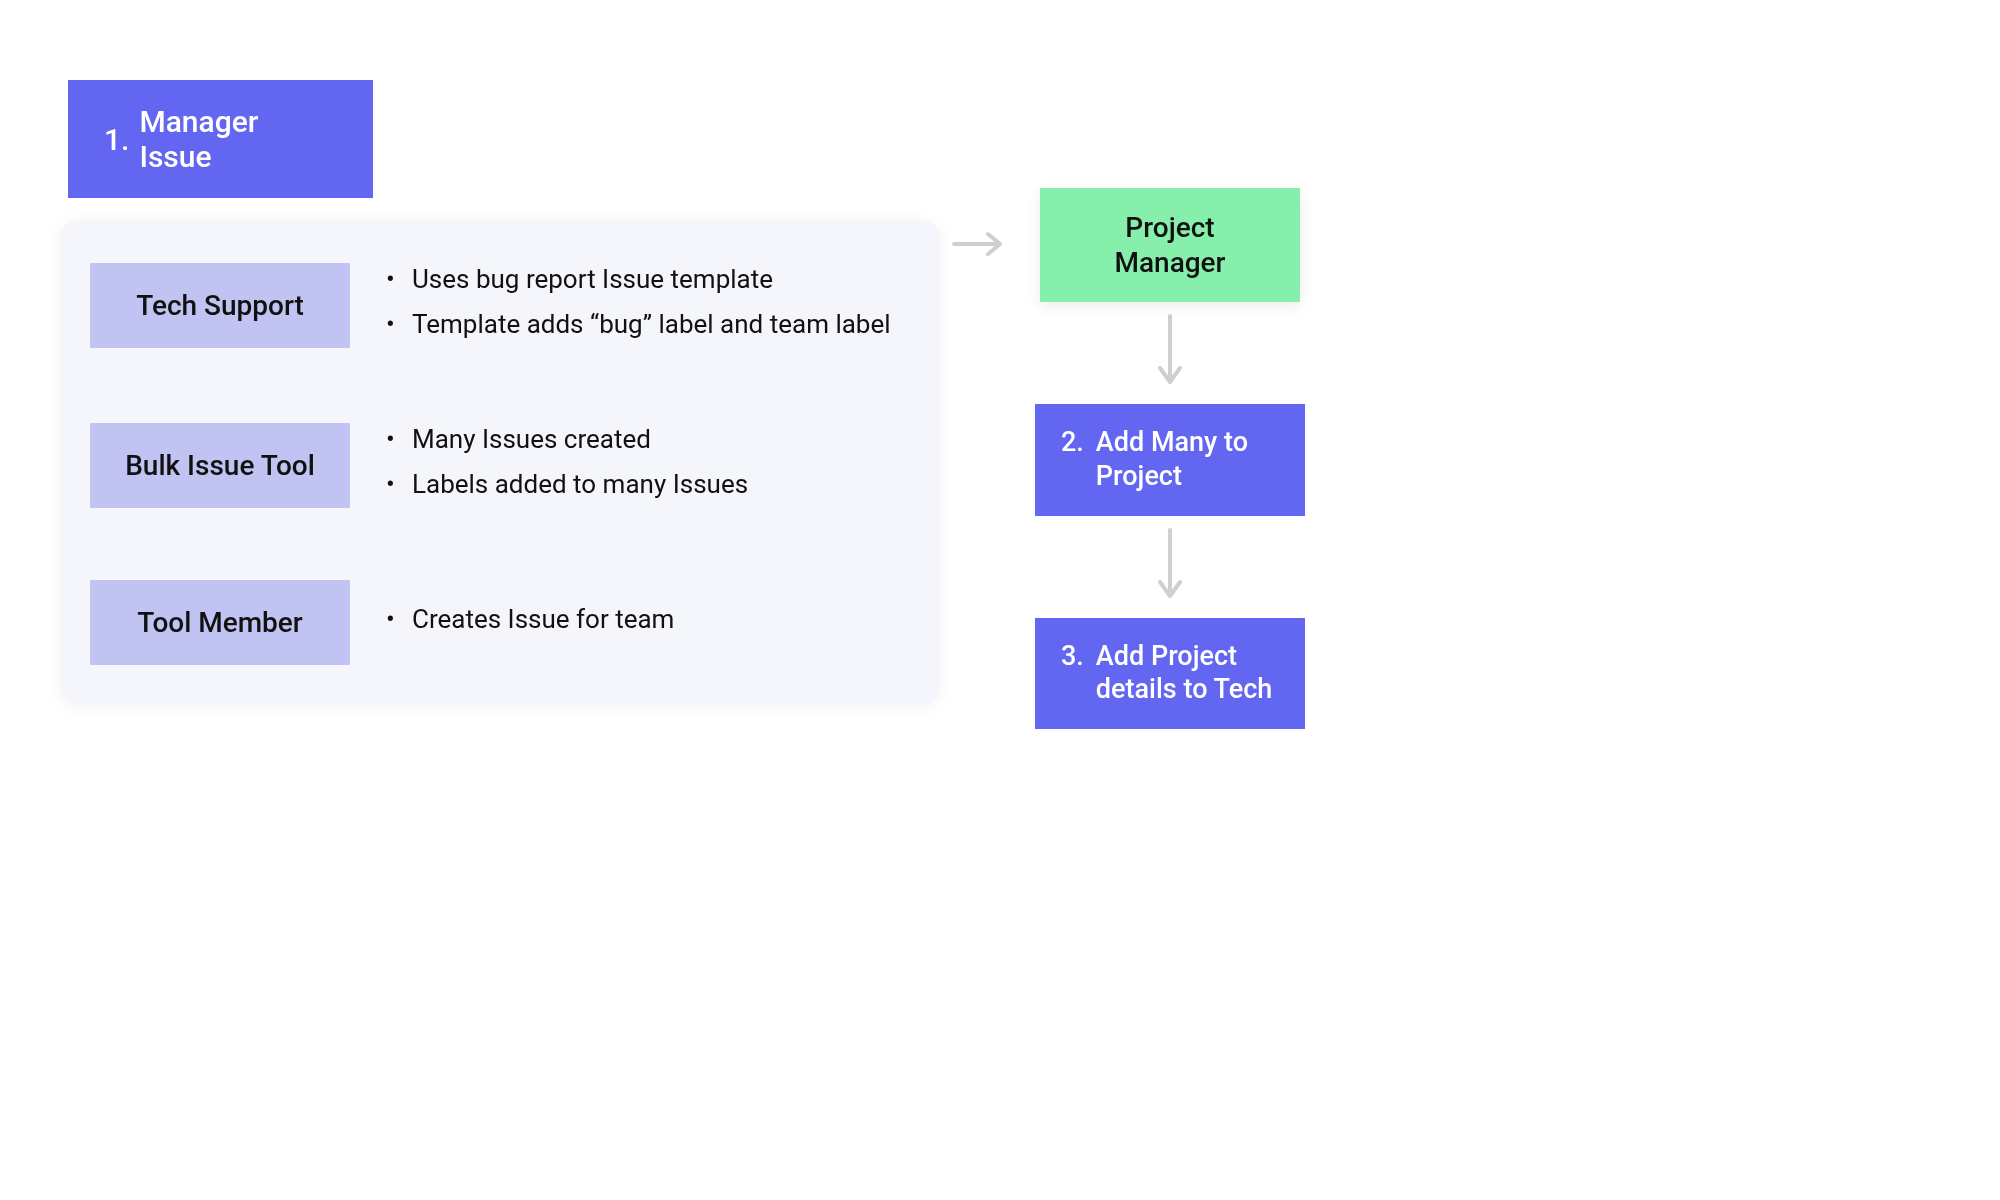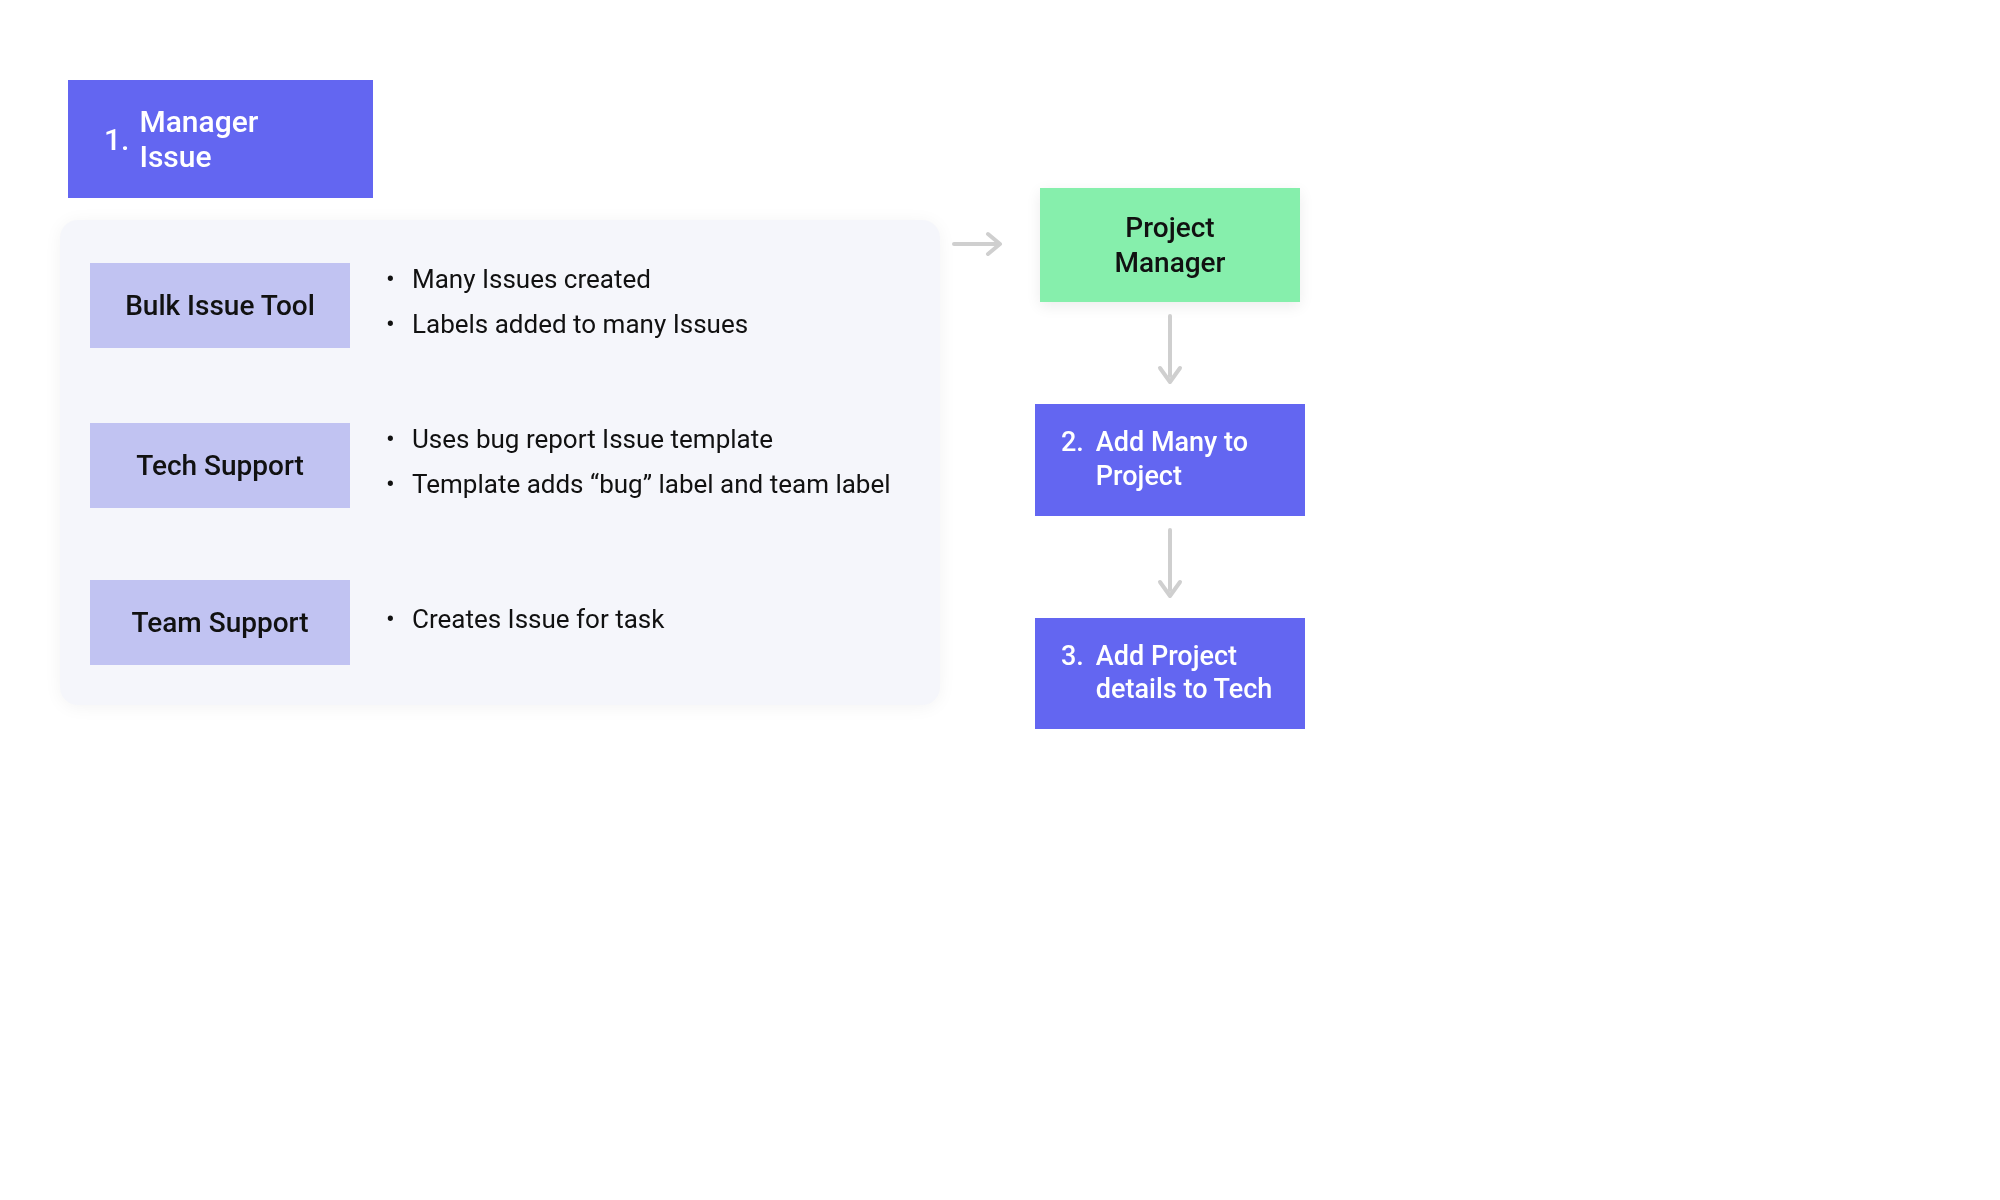--- a/index.html
+++ b/index.html
@@ -135,39 +135,39 @@
 
   <div class="left-col">
     <div class="header-box">
       <span class="header-number">1.</span>
       <span class="header-text">Manager Issue</span>
     </div>
 
     <div class="panel">
 
       <div class="row">
+        <div class="actor-box">Tech Support</div>
+        <ul class="bullets">
+          <li>Uses bug report Issue template</li>
+          <li>Template adds “bug” label and team label</li>
+        </ul>
+      </div>
+
+      <div class="row">
         <div class="actor-box">Bulk Issue Tool</div>
         <ul class="bullets">
           <li>Many Issues created</li>
           <li>Labels added to many Issues</li>
         </ul>
       </div>
 
       <div class="row">
-        <div class="actor-box">Tech Support</div>
+        <div class="actor-box">Tool Member</div>
         <ul class="bullets">
-          <li>Uses bug report Issue template</li>
-          <li>Template adds “bug” label and team label</li>
-        </ul>
-      </div>
-
-      <div class="row">
-        <div class="actor-box">Team Support</div>
-        <ul class="bullets">
-          <li>Creates Issue for task</li>
+          <li>Creates Issue for team</li>
         </ul>
       </div>
 
     </div>
   </div>
 
   <div class="arrow-col">
     <span class="arrow-right">
       <svg width="56" height="28" viewBox="0 0 56 28">
         <line x1="2" y1="14" x2="44" y2="14" stroke="#CFCFCF" stroke-width="4" stroke-linecap="round"></line>

